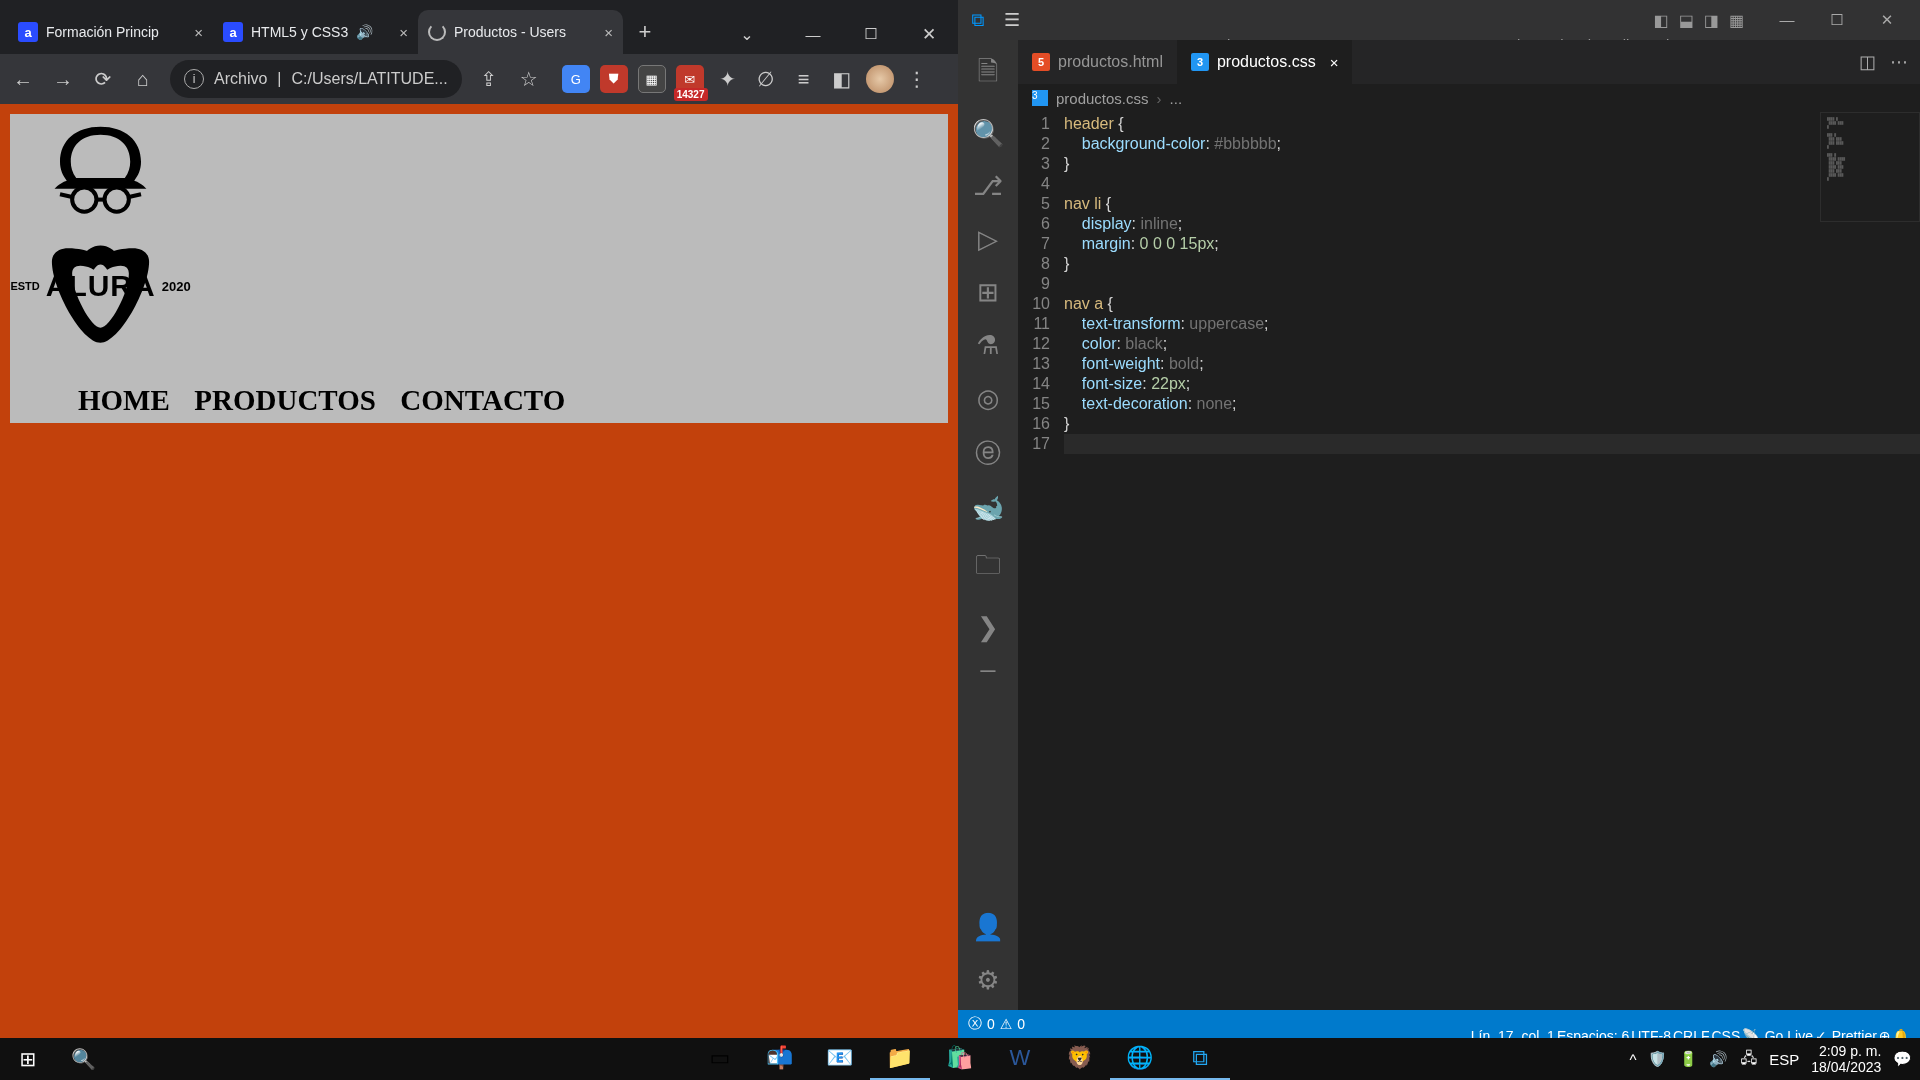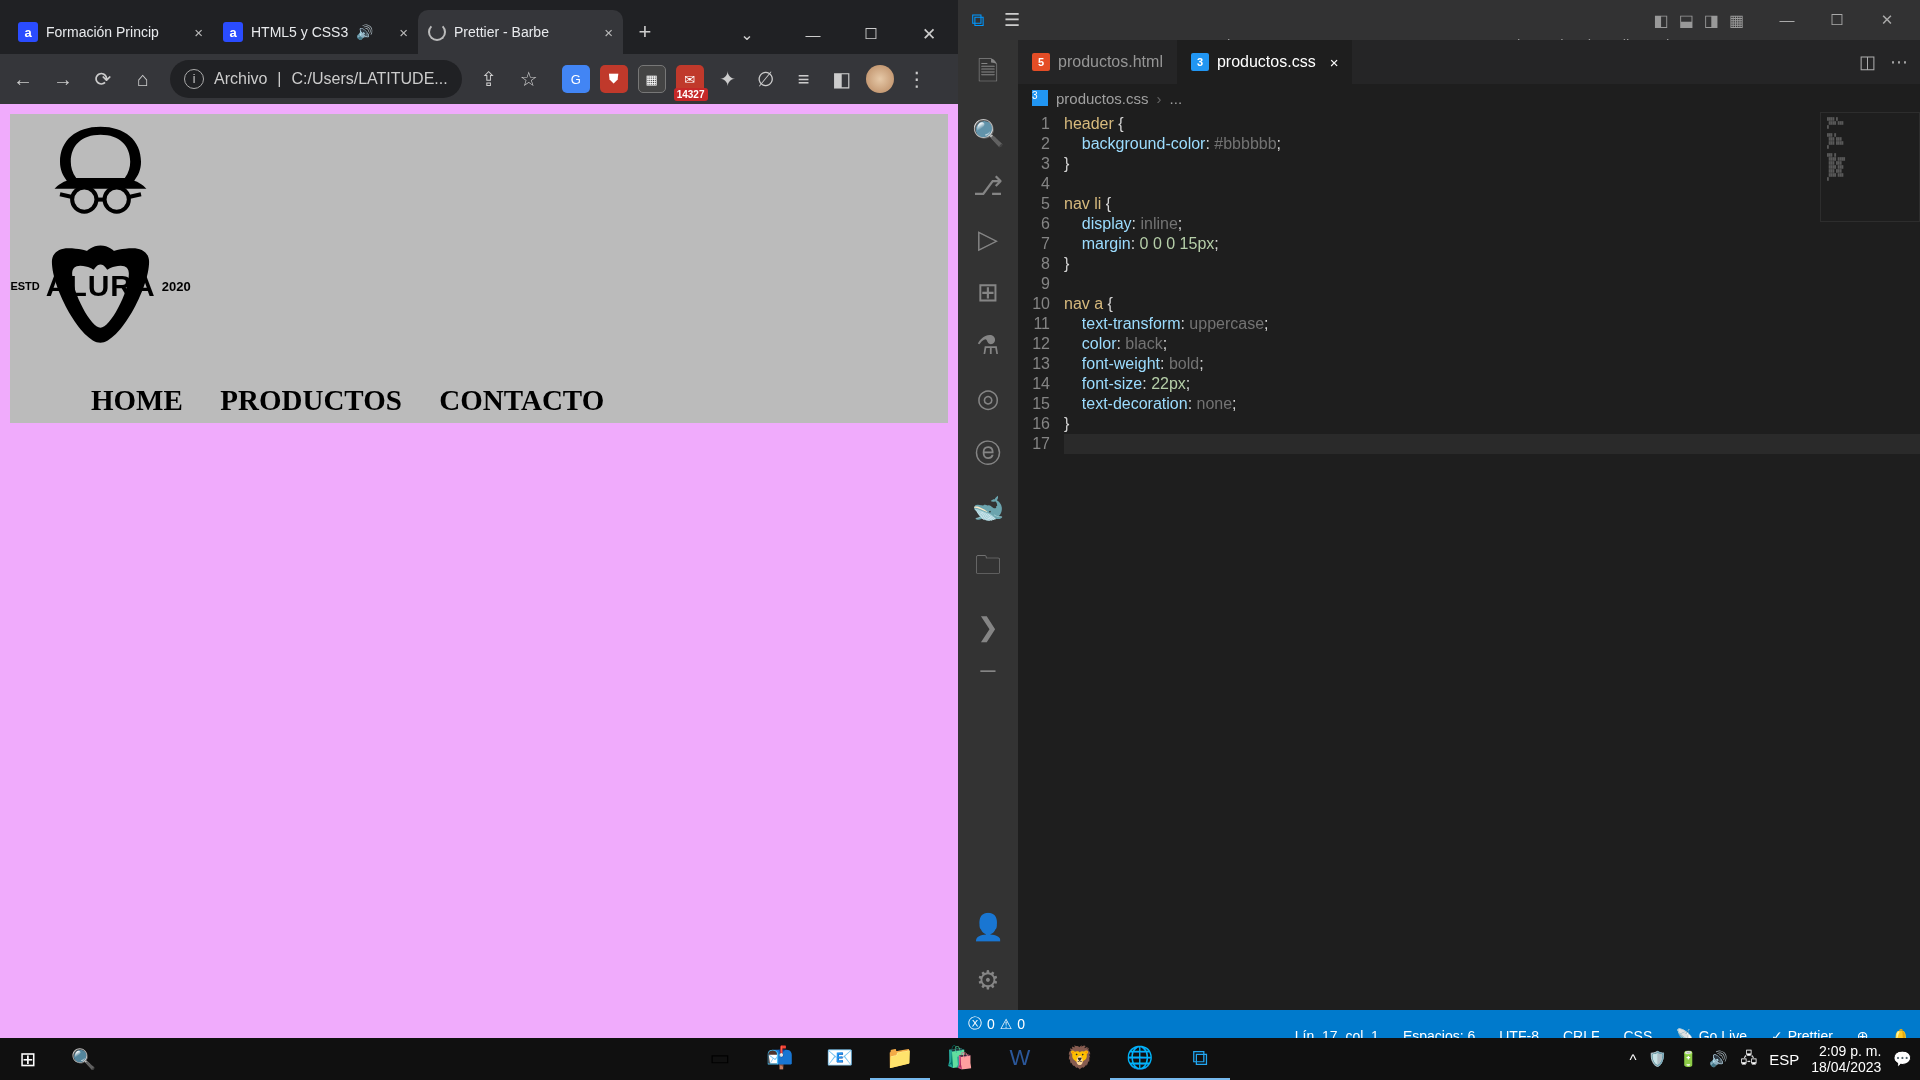--- a/index.html
+++ b/index.html
@@ -28,29 +28,29 @@
 .url .info { width:20px;height:20px;border:1.5px solid #aaa;border-radius:50%;display:flex;align-items:center;justify-content:center;font-size:12px; }
 .url .txt { overflow:hidden; white-space:nowrap; }
 .ext-row { display:flex; align-items:center; gap:10px; margin-left:6px; }
 .ext { width:28px; height:28px; border-radius:5px; display:flex; align-items:center; justify-content:center; font-size:13px; color:#fff; }
 .ext.tr{background:#4285f4;} .ext.ub{background:#c0392b;} .ext.gr{background:#444;border:1px solid #777;}
 .ext.mail{background:#c0392b;position:relative;}
 .ext.mail .count{position:absolute;bottom:-8px;left:-2px;background:#c62828;color:#fff;font-size:10px;padding:1px 3px;border-radius:3px;font-weight:bold;}
 .ext.pz{color:#ccc;background:none;font-size:20px;}
 .ext.av{border-radius:50%;background:radial-gradient(circle,#e6c9a8,#b8875f);}
 
-.viewport { position:absolute; left:0; top:104px; right:0; bottom:0; background:#f0abfc; padding:10px; }
+.viewport { position:absolute; left:0; top:104px; right:0; bottom:0; background:#c2410c; padding:10px; }
 .page-header { background:#bbbbbb; padding:10px 18px 2px; }
 .logo { width:145px; height:250px; display:flex; flex-direction:column; align-items:center; color:#000; }
 .logo svg { width:135px; }
 .nav { margin-top:10px; padding:0 0 4px 50px;}
 .nav ul{list-style:none;}
 .nav li{display:inline;margin:0 0 0 20px;}
 .nav li:first-child{margin-left:0;}
-.nav a{text-transform:uppercase;color:#000;font-weight:bold;font-size:29px;text-decoration:none;font-family:"Times New Roman",serif;margin-left:13px;}
+.nav a{text-transform:uppercase;color:#000;font-weight:bold;font-size:29px;text-decoration:none;font-family:"Times New Roman",serif;}
 
 
 .vscode { position:absolute; left:958px; top:0; right:0; height:1038px; background:#1e1e1e; display:flex; flex-direction:column; }
 .vsc-title { height:40px; background:#323233; display:flex; align-items:center; padding:0 8px; color:#ccc; font-size:15px; }
 .vsc-title .vsicon{width:24px;height:24px;color:#0098ff;font-size:18px;display:flex;align-items:center;justify-content:center;}
 .vsc-title .menu{margin-left:14px;color:#ccc;font-size:18px;cursor:pointer;}
 .vsc-title .fname{position:absolute;left:50%;transform:translateX(-50%);color:#999;font-size:15px;margin-top:48px;}
 .vsc-title .layouts{margin-left:auto;display:flex;gap:10px;color:#999;font-size:16px;}
 .vsc-title .wctl{display:flex;margin-left:18px;}
 .vsc-title .wctl span{width:50px;text-align:center;color:#aaa;font-size:15px;}
@@ -78,21 +78,21 @@
 .gutter div{height:20px;}
 .lines{flex:1;padding-top:2px;white-space:pre;}
 .lines .ln{height:20px;}
 .lines .hl{background:#2a2a2a;}
 .tk-sel{color:#d7ba7d;} .tk-prop{color:#9cdcfe;} .tk-punc{color:#d4d4d4;} .tk-val{color:#737373;} .tk-num{color:#b5cea8;}
 
 .minimap{position:absolute;right:0;top:72px;width:100px;height:110px;border:1px solid #3a3a3a;opacity:.55;padding:4px 6px;font-size:3px;line-height:4px;font-family:monospace;color:#888;}
 
 .statusbar{height:28px;background:#007acc;color:#fff;display:flex;align-items:center;font-size:14px;padding:0 10px;gap:16px;}
 .statusbar .seg{display:flex;align-items:center;gap:5px;}
-.statusbar .right{margin-left:auto;display:flex;gap:24px;margin-top:24px;}
+.statusbar .right{margin-left:auto;display:flex;gap:2px;margin-top:24px;}
 
 
 .taskbar{position:absolute;left:0;right:0;bottom:0;height:42px;background:#101010;display:flex;align-items:center;}
 .taskbar .tb{width:56px;height:42px;display:flex;align-items:center;justify-content:center;color:#fff;font-size:20px;}
 .taskbar .apps{position:absolute;left:50%;transform:translateX(-50%);display:flex;}
 .taskbar .app{width:60px;height:42px;display:flex;align-items:center;justify-content:center;font-size:22px;border-bottom:2px solid transparent;}
 .taskbar .app.open{border-bottom-color:#76b9ed;}
 .taskbar .tray{margin-left:auto;display:flex;align-items:center;gap:12px;padding-right:8px;color:#fff;font-size:15px;}
 .clock{text-align:right;line-height:16px;font-size:14px;}
 </style>
@@ -107,21 +107,21 @@
       <span class="close">×</span>
     </div>
     <div class="tab">
       <span class="fav blue">a</span>
       <span>HTML5 y CSS3</span>
       <span class="spk">🔊</span>
       <span class="close">×</span>
     </div>
     <div class="tab active">
       <span class="fav grey"></span>
-      <span>Prettier - Barbe</span>
+      <span>Productos - Users</span>
       <span class="close">×</span>
     </div>
     <div class="newtab">+</div>
     <div class="winctl">
       <span class="chev">⌄</span>
       <span>—</span>
       <span>☐</span>
       <span class="big">✕</span>
     </div>
   </div>

